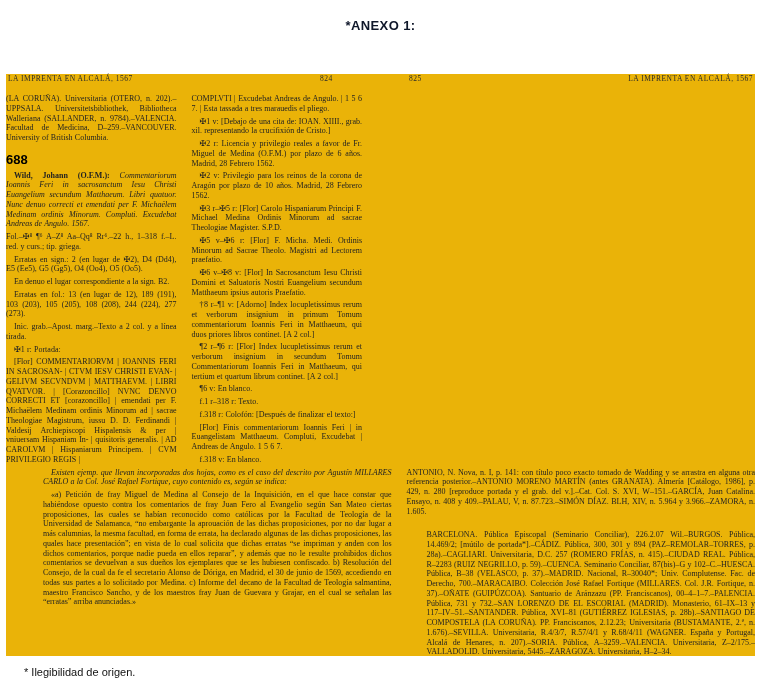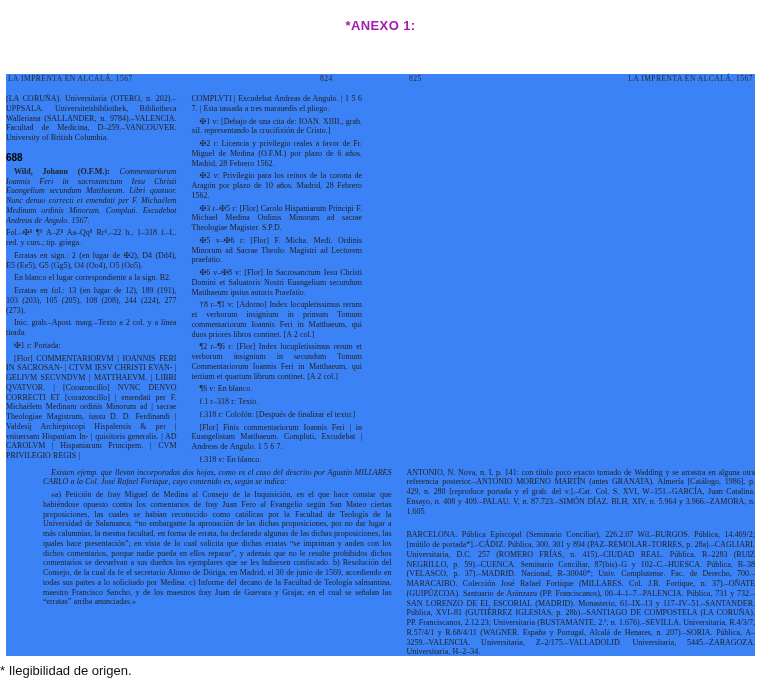--- a/index.html
+++ b/index.html
@@ -5,53 +5,53 @@
   html,body{margin:0;padding:0;}
   body{
     width:761px;height:684px;overflow:hidden;position:relative;
     background:#ffffff;color:#1b1b1b;
     font-family:"Liberation Serif", serif;
   }
   .anexo-title{
     position:absolute;top:18px;left:0;width:100%;
     text-align:center;
     font-family:"Liberation Sans", sans-serif;
-    font-weight:bold;font-size:13px;letter-spacing:.4px;color:#a21caf;
+    font-weight:bold;font-size:13px;letter-spacing:.4px;color:#0f172a;
   }
   .sheet{
     position:absolute;left:6px;right:6px;top:74px;bottom:28px;
-    background:#3b82f6;
+    background:#eab308;
   }
   .running-head{position:relative;height:16px;font-size:7.5px;letter-spacing:.5px;color:#2a2a2a;}
   .rh-left-title{position:absolute;left:2px;top:0;}
   .rh-left-num{position:absolute;left:314px;top:0;}
   .rh-right-num{position:absolute;left:403px;top:0;}
   .rh-right-title{position:absolute;right:2px;top:0;}
   .pages{position:absolute;top:20px;left:0;right:0;bottom:0;display:flex;flex-direction:column;}
   .page{display:flex;}
   .page-left{width:356px;gap:15px;}
   .page-right{margin-left:37px;flex:1;gap:15px;justify-content:flex-end;}
   .col{flex:1;min-width:0;}
   .para{
     margin:0 0 3px 0;text-align:justify;text-indent:8px;
     font-size:8px;line-height:1.22;color:#222;
     word-spacing:.2px;
   }
   .para.hang{text-indent:0;}
   .para.number{
     font-family:"Liberation Sans", sans-serif;font-weight:bold;
-    font-size:10px;text-indent:0;margin:9px 0 3px 0;color:#000;
+    font-size:13px;text-indent:0;margin:9px 0 3px 0;color:#000;
   }
   .para.entry{font-style:italic;}
   .para.entry b{font-style:normal;font-weight:bold;}
   .para.italic{font-style:italic;}
-  .para.gap{margin-top:14px;}
+  .para.gap{margin-top:14px;margin-left:20px;}
   .footnote{
-    position:absolute;left:0;bottom:6px;
-    font-family:"Liberation Sans", sans-serif;font-size:13px;color:#111;
+    position:absolute;left:24px;bottom:6px;
+    font-family:"Liberation Sans", sans-serif;font-size:11px;color:#111;
   }
 </style>
 </head>
 <body>
 
 <div class="anexo-title">*ANEXO 1:</div>
 
 <div class="sheet">
   <div class="running-head">
     <span class="rh-left-title">LA IMPRENTA EN ALCALÁ, 1567</span>
@@ -60,21 +60,21 @@
     <span class="rh-right-title">LA IMPRENTA EN ALCALÁ, 1567</span>
   </div>
   <div class="pages">
     <div class="page page-left">
       <div class="col">
           <p class="para hang">(LA CORUÑA). Universitaria (OTERO, n. 202).–UPPSALA. Universitetsbibliothek, Bibliotheca Walleriana (SALLANDER, n. 9784).–VALENCIA. Facultad de Medicina, D–259.–VANCOUVER. University of British Columbia.</p>
           <p class="para number">688</p>
           <p class="para entry"><b>Wild, Johann (O.F.M.): </b>Commentariorum Ioannis Feri in sacrosanctum Iesu Christi Euangelium secundum Matthaeum. Libri quatuor. Nunc denuo correcti et emendati per F. Michaëlem Medinam ordinis Minorum. Compluti. Excudebat Andreas de Angulo. 1567.</p>
           <p class="para hang">Fol.–✠⁸ ¶⁶ A–Z⁸ Aa–Qq⁸ Rr⁶.–22 h., 1–318 f.–L. red. y curs.; tip. griega.</p>
           <p class="para normal">Erratas en sign.: 2 (en lugar de ✠2), D4 (Dd4), E5 (Ee5), G5 (Gg5), O4 (Oo4), O5 (Oo5).</p>
-          <p class="para normal">En blanco el lugar correspondiente a la sign. B2.</p>
+          <p class="para normal">En denuo el lugar correspondiente a la sign. B2.</p>
           <p class="para normal">Erratas en fol.: 13 (en lugar de 12), 189 (191), 103 (203), 105 (205), 108 (208), 244 (224), 277 (273).</p>
           <p class="para normal">Inic. grab.–Apost. marg.–Texto a 2 col. y a línea tirada.</p>
           <p class="para normal">✠1 r: Portada:</p>
           <p class="para normal">[Flor] COMMENTARIORVM | IOANNIS FERI IN SACROSAN- | CTVM IESV CHRISTI EVAN- | GELIVM SECVNDVM | MATTHAEVM. | LIBRI QVATVOR. | [Corazoncillo] NVNC DENVO CORRECTI ET [corazoncillo] | emendati per F. Michaëlem Medinam ordinis Minorum ad | sacrae Theologiae Magistrum, iussu D. D. Ferdinandi | Valdesij Archiepiscopi Hispalensis &amp; per | vniuersam Hispaniam In- | quisitoris generalis. | AD CAROLVM | Hispaniarum Principem. | CVM PRIVILEGIO REGIS |</p>
         </div>
       <div class="col">
           <p class="para hang">COMPLVTI | Excudebat Andreas de Angulo. | 1 5 6 7. | Esta tassada a tres marauedis el pliego.</p>
           <p class="para normal">✠1 v: [Debajo de una cita de: IOAN. XIIII., grab. xil. representando la crucifixión de Cristo.]</p>
           <p class="para normal">✠2 r: Licencia y privilegio reales a favor de Fr. Miguel de Medina (O.F.M.) por plazo de 6 años. Madrid, 28 Febrero 1562.</p>
           <p class="para normal">✠2 v: Privilegio para los reinos de la corona de Aragón por plazo de 10 años. Madrid, 28 Febrero 1562.</p>

